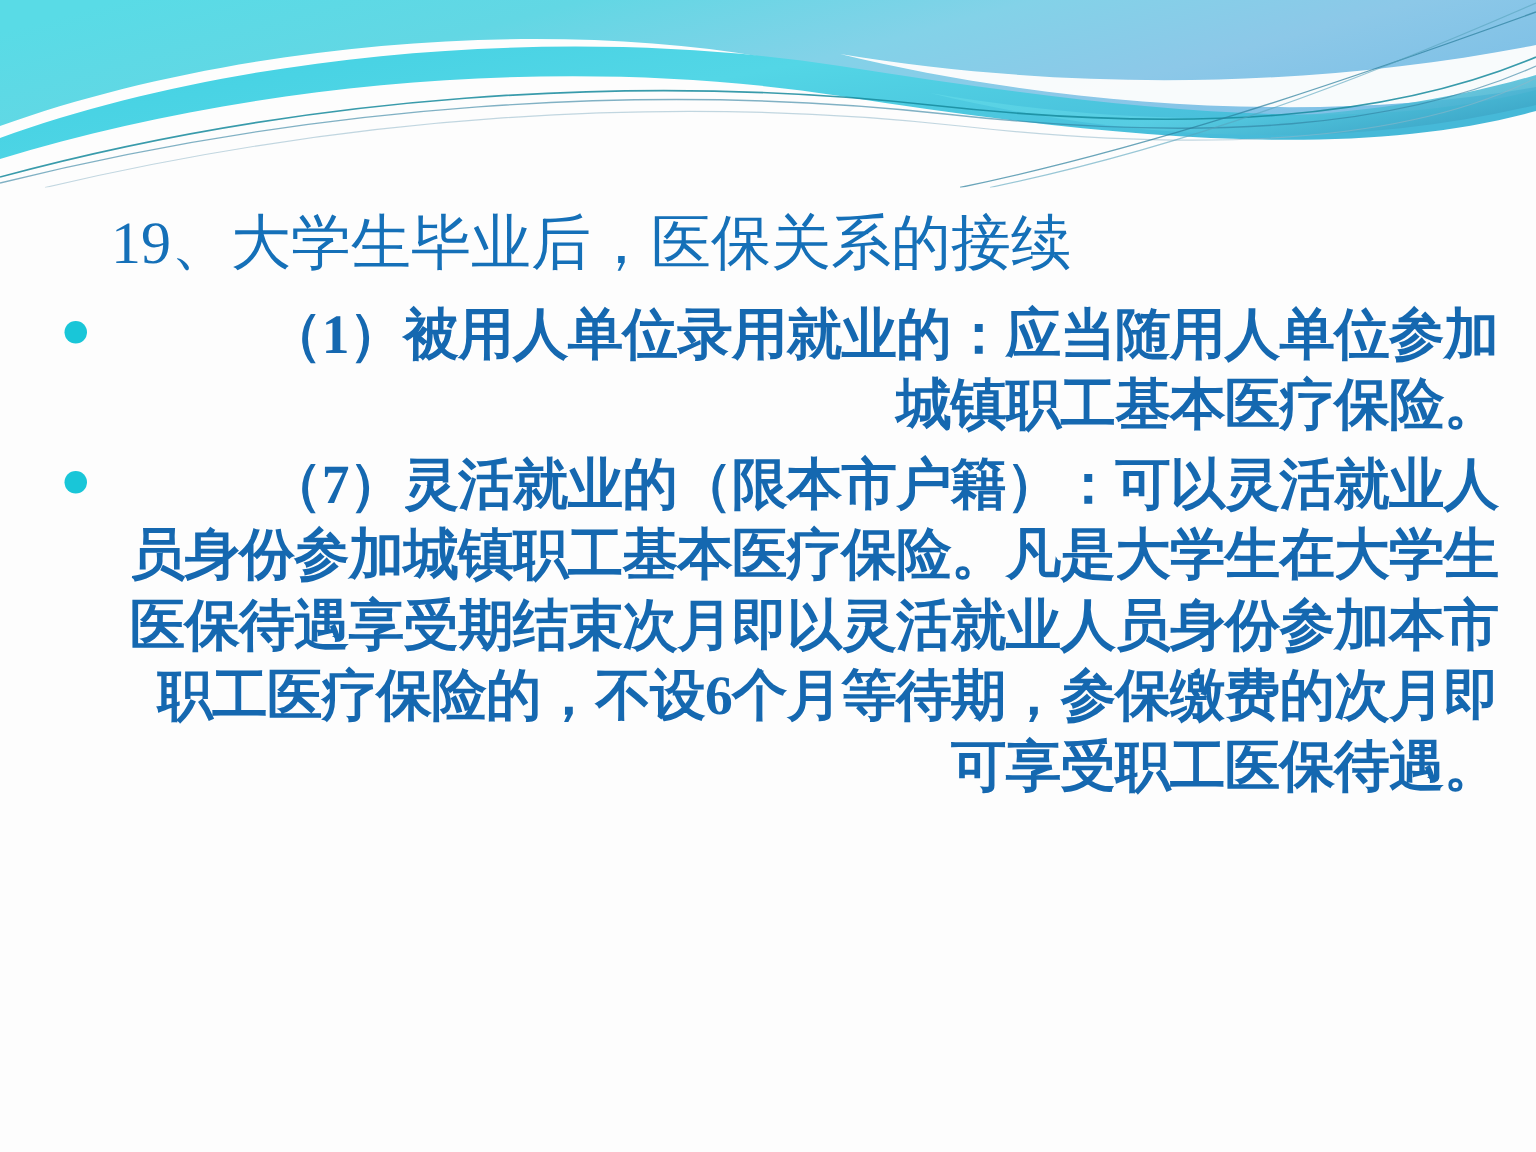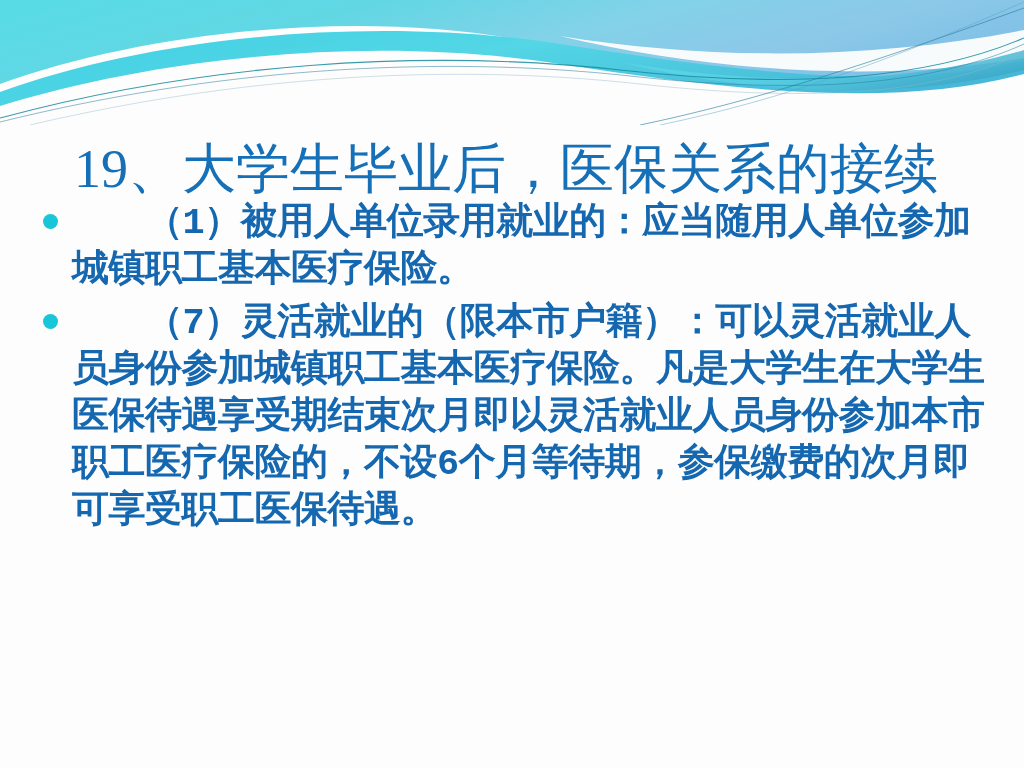--- a/index.html
+++ b/index.html
@@ -36,21 +36,21 @@
   }
 
   
   .slide-title {
     position: absolute;
     left: 74px;
     top: 142px;
     width: 944px;
     margin: 0;
     font-family: "Liberation Serif", "DejaVu Serif", serif;
-    font-size: 54px;
+    font-size: 40px;
     line-height: 1.0;
     font-weight: 400;
     color: #1570b8;
     white-space: nowrap;
     letter-spacing: 0px;
   }
 
   
   .body-content {
     position: absolute;
@@ -68,26 +68,26 @@
     position: absolute;
     left: 9px;
     top: 14px;
     width: 15px;
     height: 15px;
     border-radius: 50%;
     background: #19c6d8;
   }
   .bullet-text {
     display: block;
-    font-family: Liberation Mono, monospace;
+    font-family: Liberation Serif, serif;
     font-size: 37px;
     line-height: 47px;
     font-weight: 700;
     color: #1568b0;
-    text-align: left;
+    text-align: right;
     letter-spacing: -0.5px;
     word-break: break-all;
   }
   .bullet-text .lead-indent {
     display: inline-block;
     width: 74px;
   }
 </style>
 </head>
 <body>

